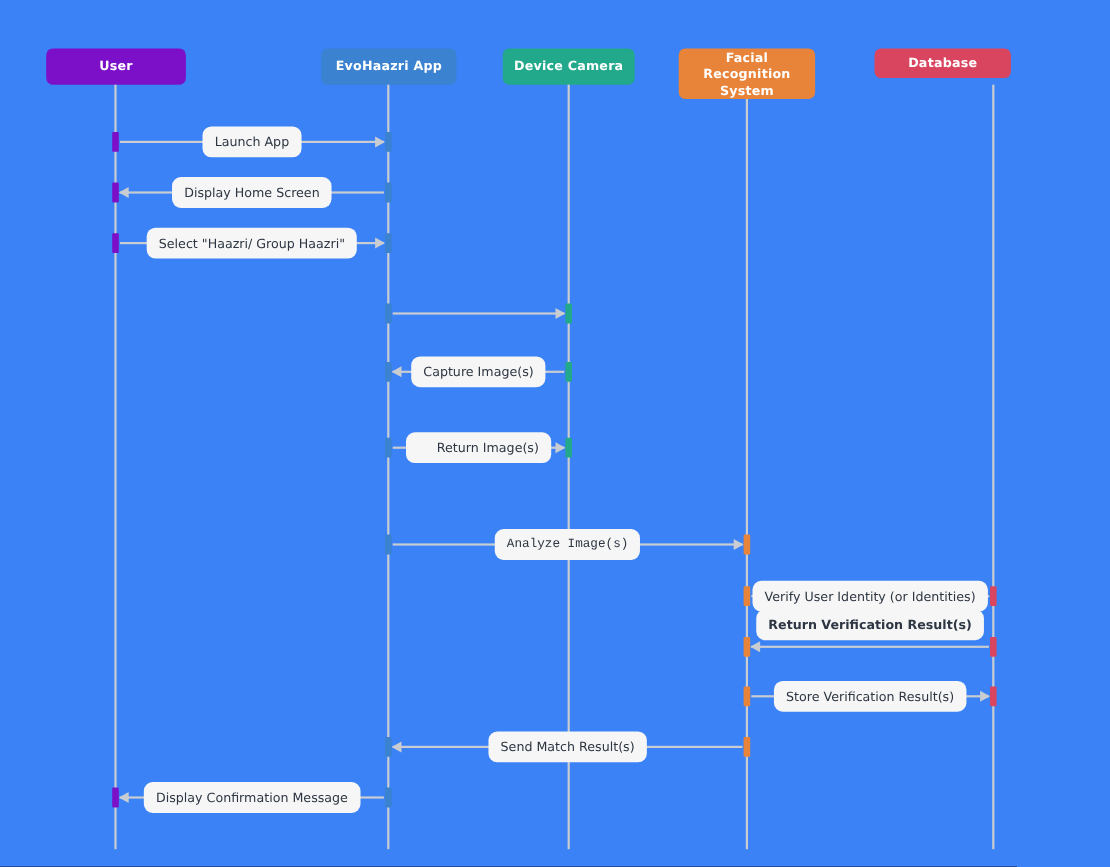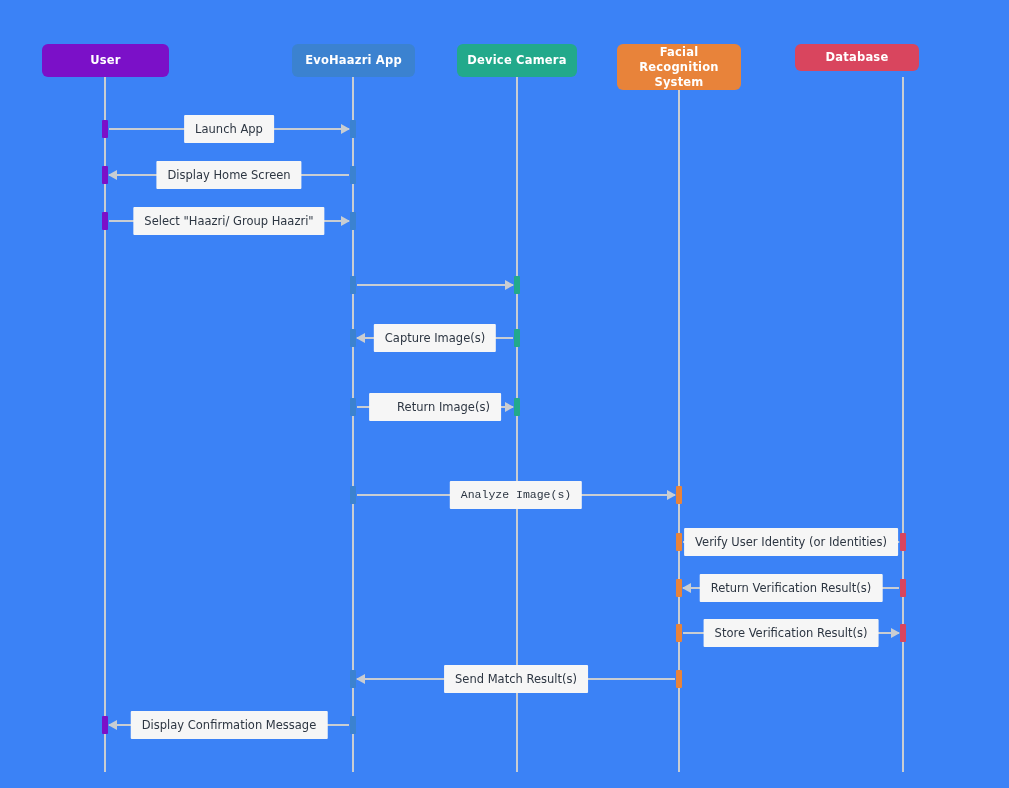--- a/index.html
+++ b/index.html
@@ -73,21 +73,21 @@
   .msg-label {
     position: absolute;
     box-sizing: border-box;
     background: #f6f6f6;
     color: #2d3642;
     font-size: 11.5px;
     line-height: 14px;
     font-weight: 500;
     padding: 7px 11px;
     white-space: nowrap;
-    border-radius: 1px;
+    border-radius: 8px;
     transform: translate(-50%, -50%);
   }
 </style>
 </head>
 <body>
 
 <div id="canvas">
     <div class="participant" style="left: 42px; top: 44px; width: 127px; height: 33px; background: rgb(123, 16, 200);">
       <span>User</span>
     </div>
@@ -144,21 +144,21 @@
     <div class="msg-label" style="left: 516px; top: 495px; font-family: Liberation Mono, monospace;">Analyze Image(s)</div>
     <div class="msg-line" style="left: 683px; width: 216px; top: 541px;"></div>
     <div class="arrow-head right" style="top: 537px; left: 891px;"></div>
     <div class="activation" style="left: 679px; top: 533px; background: rgb(232, 131, 58);"></div>
     <div class="activation" style="left: 903px; top: 533px; background: rgb(217, 69, 94);"></div>
     <div class="msg-label" style="left: 791px; top: 542px;">Verify User Identity (or Identities)</div>
     <div class="msg-line" style="left: 683px; width: 216px; top: 587px;"></div>
     <div class="arrow-head left" style="top: 583px; left: 682px;"></div>
     <div class="activation" style="left: 903px; top: 579px; background: rgb(217, 69, 94);"></div>
     <div class="activation" style="left: 679px; top: 579px; background: rgb(232, 131, 58);"></div>
-    <div class="msg-label" style="left: 791px; top: 588px;">Return Verification Result(s)</div>
+    <div class="msg-label" style="left: 791px; top: 568px; font-weight: bold;">Return Verification Result(s)</div>
     <div class="msg-line" style="left: 683px; width: 216px; top: 632px;"></div>
     <div class="arrow-head right" style="top: 628px; left: 891px;"></div>
     <div class="activation" style="left: 679px; top: 624px; background: rgb(232, 131, 58);"></div>
     <div class="activation" style="left: 903px; top: 624px; background: rgb(217, 69, 94);"></div>
     <div class="msg-label" style="left: 791px; top: 633px;">Store Verification Result(s)</div>
     <div class="msg-line" style="left: 357px; width: 318px; top: 678px;"></div>
     <div class="arrow-head left" style="top: 674px; left: 356px;"></div>
     <div class="activation" style="left: 679px; top: 670px; background: rgb(232, 131, 58);"></div>
     <div class="activation" style="left: 353px; top: 670px; background: rgb(59, 130, 208);"></div>
     <div class="msg-label" style="left: 516px; top: 679px;">Send Match Result(s)</div>

